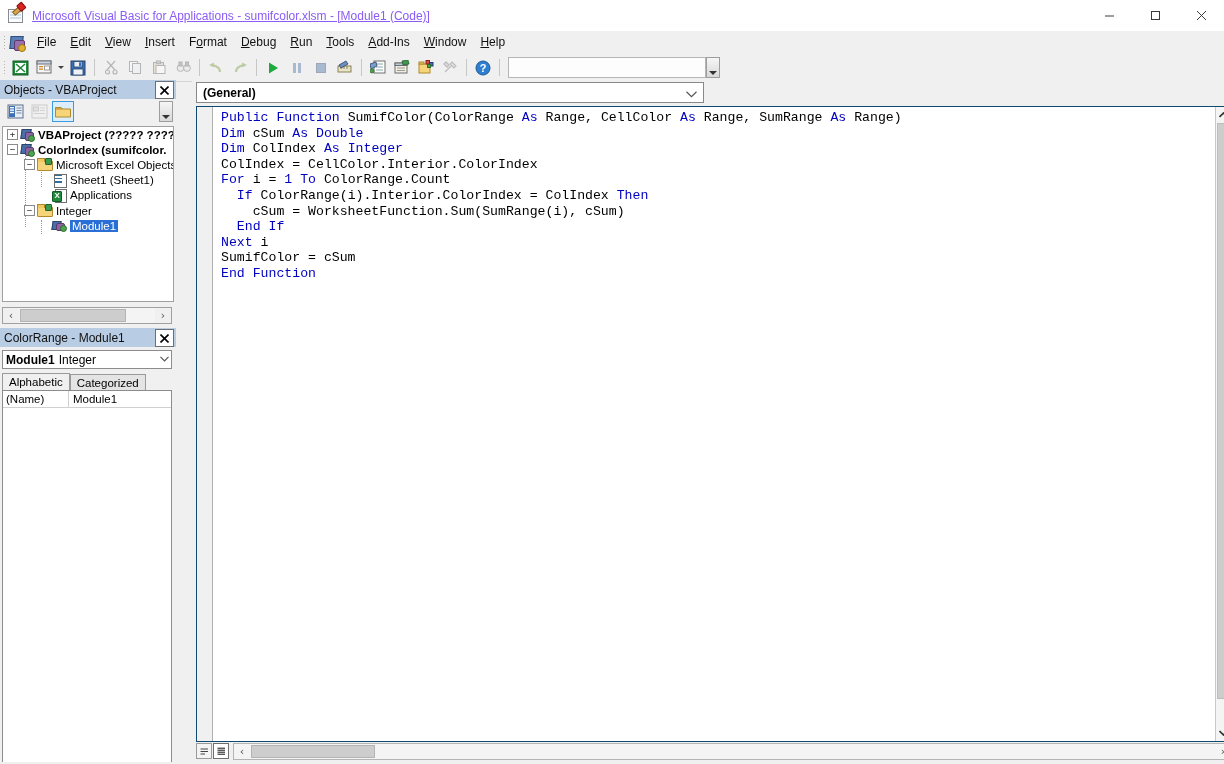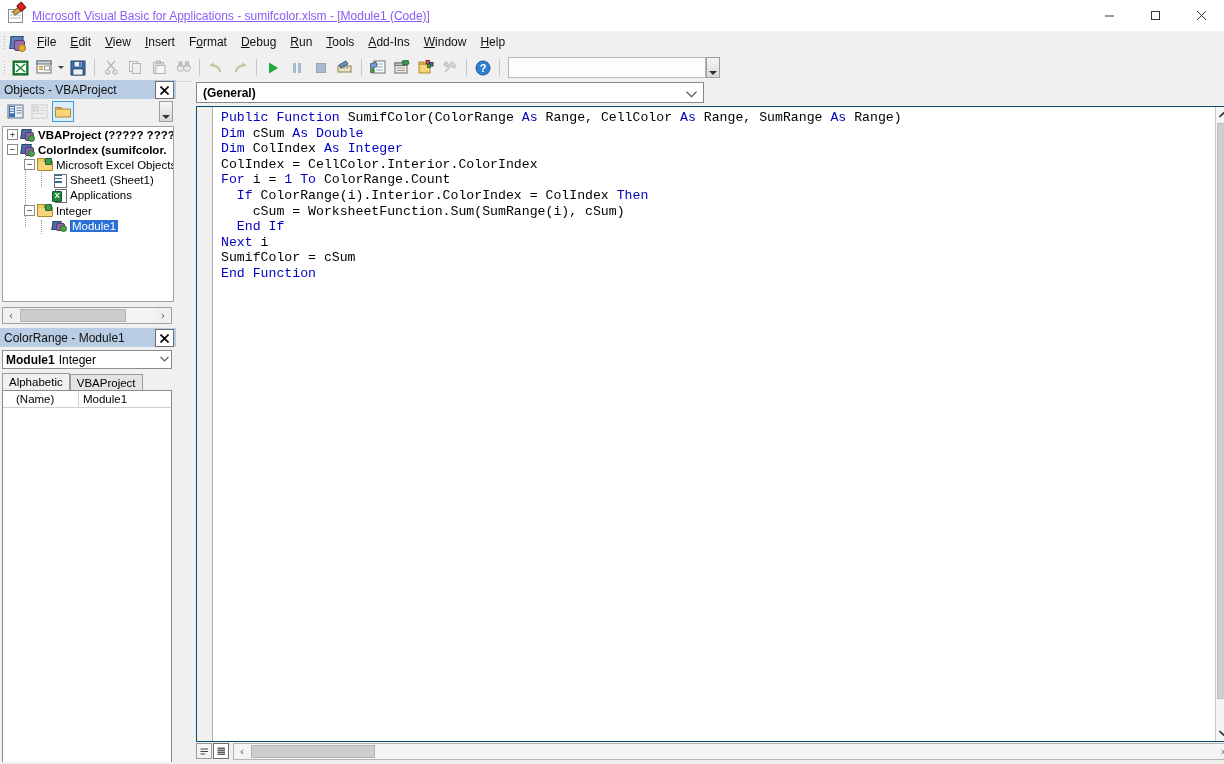--- a/index.html
+++ b/index.html
@@ -219,21 +219,21 @@
     background:#e4e4e4;border:1px solid #9a9a9a;border-bottom:none;
     display:flex;align-items:center;box-sizing:border-box;
   }
   .ptab.active{background:#f0f0f0;height:18px;border-bottom:1px solid #f0f0f0;}
   #prop-grid{
     position:absolute;left:2px;top:62px;width:170px;height:394px;
     background:#fff;border:1px solid #8c8c8c;box-sizing:border-box;
     overflow:hidden;
   }
   .prow{display:flex;height:16px;border-bottom:1px solid #d0d0d0;font-size:11.5px;}
-  .pname{width:62px;padding-left:13px;display:flex;align-items:center;border-right:1px solid #d0d0d0;background:#fff;}
+  .pname{width:62px;padding-left:3px;display:flex;align-items:center;border-right:1px solid #d0d0d0;background:#fff;}
   .pval{flex:1;padding-left:4px;display:flex;align-items:center;}
 
   
   #code-window{
     position:absolute;left:192px;top:80px;width:1044px;height:684px;
     background:#f0f0f0;
   }
   #combo-row{
     position:absolute;left:4px;top:2px;width:1036px;height:22px;display:flex;
   }
@@ -657,21 +657,21 @@
     <span style="margin-left:4px;">Integer</span>
     <span class="arrow">
       <svg width="9" height="6" viewBox="0 0 9 6">
           <polyline points="0.5,0.8 4.5,4.8 8.5,0.8" fill="none" stroke="#555" stroke-width="1.2"></polyline>
         </svg>
     </span>
   </div>
 
   <div id="prop-tabs">
     <div class="ptab active">Alphabetic</div>
-    <div class="ptab">VBAProject</div>
+    <div class="ptab">Categorized</div>
   </div>
 
   <div id="prop-grid">
     <div class="prow">
       <div class="pname">(Name)</div>
       <div class="pval">Module1</div>
     </div>
   </div>
 </div>
 

